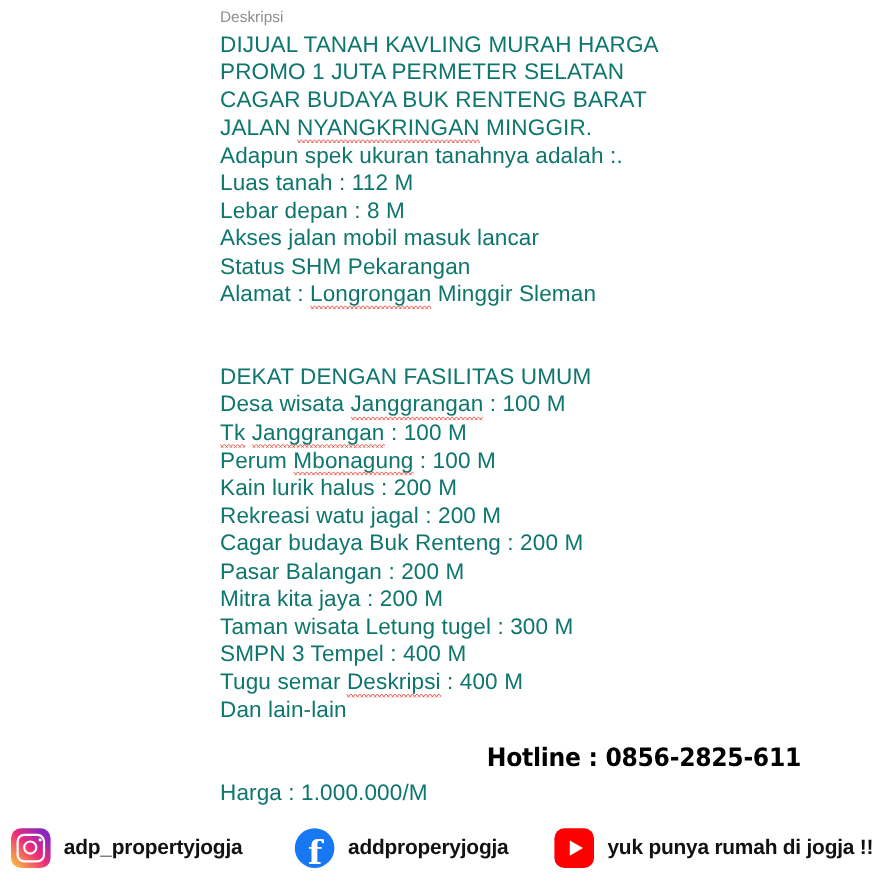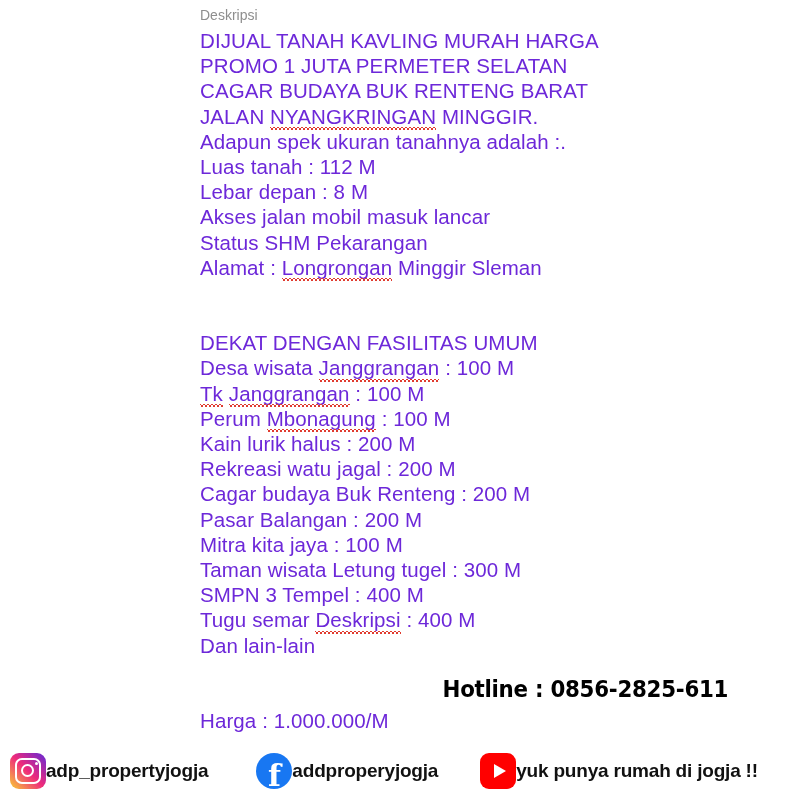--- a/index.html
+++ b/index.html
@@ -34,21 +34,21 @@
   .desc-label {
     font-size: 14px;
     color: #8e8e8e;
     line-height: 18px;
     margin-bottom: 4px;
   }
 
   .body-text {
     font-size: 20.5px;
     line-height: 25.2px;
-    color: #6d28d9;
+    color: #0f766e;
     letter-spacing: 0.1px;
     white-space: nowrap;
   }
 
   .line {
     height: 25.2px;
   }
 
   .blank-line {
     height: 25.2px;
@@ -103,21 +103,21 @@
   .social-item {
     display: flex;
     align-items: center;
     white-space: nowrap;
   }
 
   .social-label {
     font-size: 19px;
     font-weight: bold;
     color: #111;
-    margin-left: 0;
+    margin-left: 12px;
     letter-spacing: -0.2px;
   }
 
   .icon-box {
     width: 36px;
     height: 36px;
     border-radius: 9px;
     position: relative;
     flex: 0 0 auto;
   }
@@ -228,21 +228,21 @@
       <div class="line"><span>Desa wisata </span><span class="sq">Janggrangan</span><span> : 100 M</span></div>
 
       <div class="line"><span class="sq">Tk</span><span> </span><span class="sq">Janggrangan</span><span> : 100 M</span></div>
 
       <div class="line"><span>Perum </span><span class="sq">Mbonagung</span><span> : 100 M</span></div>
 
       <div class="line">Kain lurik halus : 200 M</div>
       <div class="line">Rekreasi watu jagal : 200 M</div>
       <div class="line">Cagar budaya Buk Renteng : 200 M</div>
       <div class="line">Pasar Balangan : 200 M</div>
-      <div class="line">Mitra kita jaya : 100 M</div>
+      <div class="line">Mitra kita jaya : 200 M</div>
       <div class="line">Taman wisata Letung tugel : 300 M</div>
       <div class="line">SMPN 3 Tempel : 400 M</div>
 
       <div class="line"><span>Tugu semar </span><span class="sq">Deskripsi</span><span> : 400 M</span></div>
 
       <div class="line">Dan lain-lain</div>
 
       <div class="blank-line"></div>
       <div class="blank-line"></div>
 

